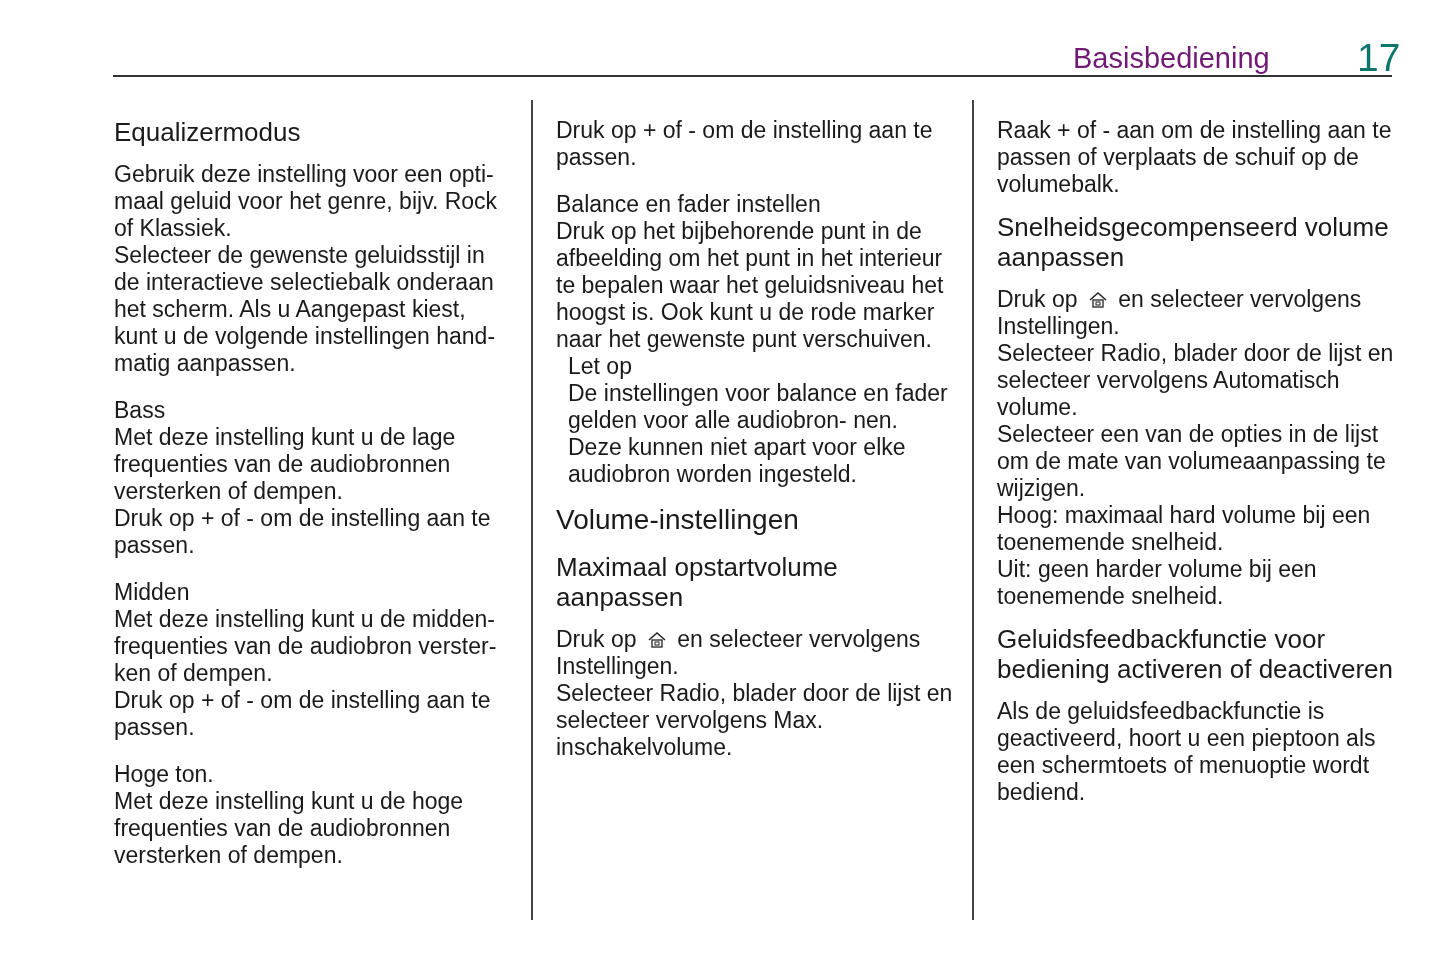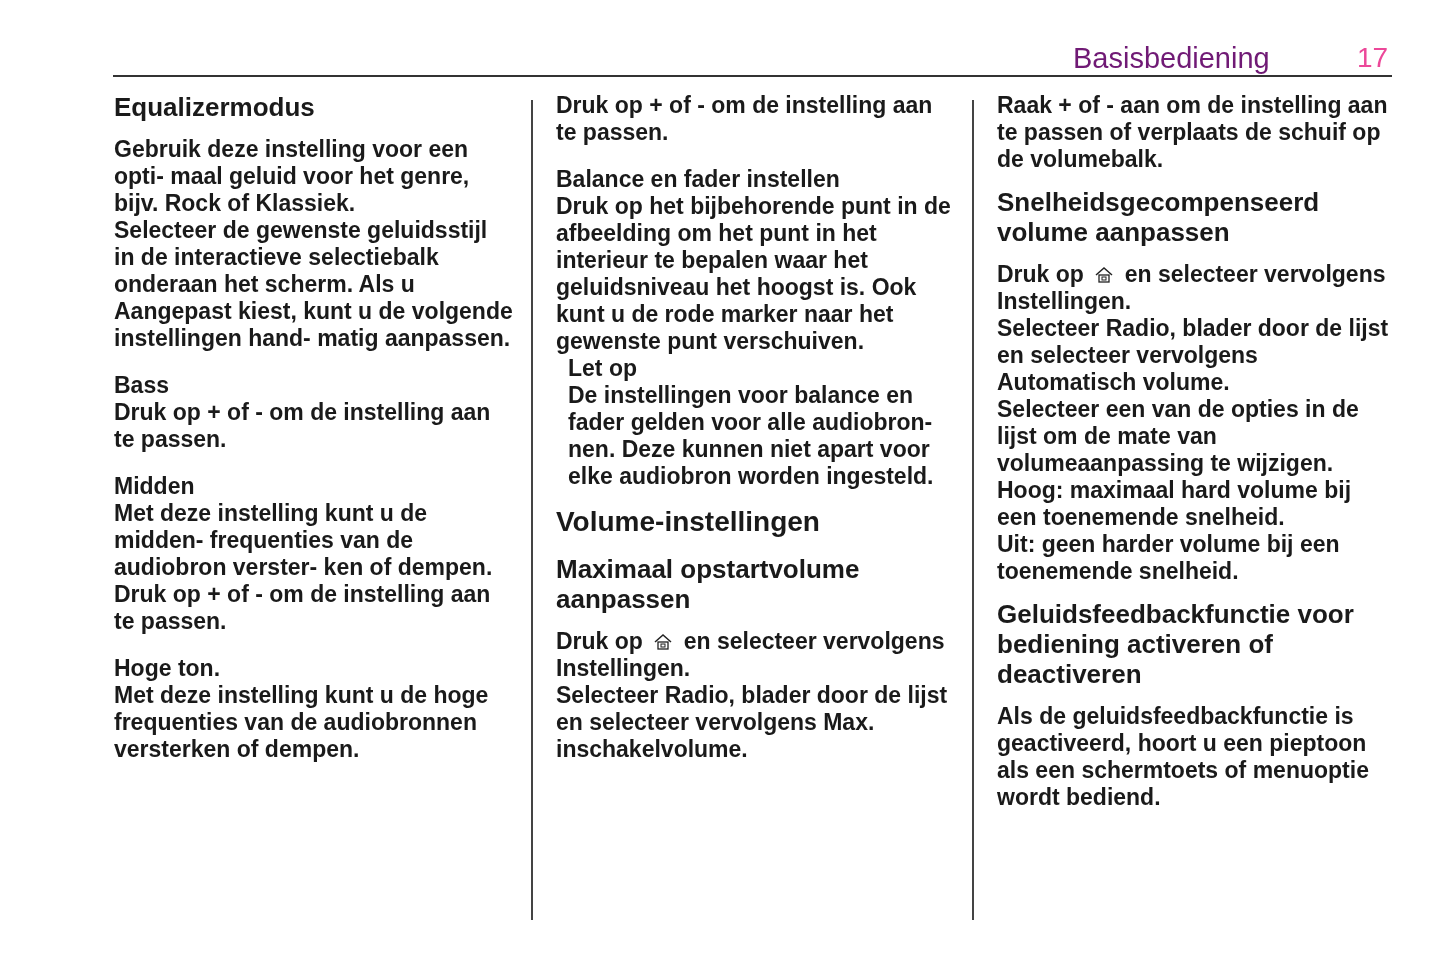--- a/index.html
+++ b/index.html
@@ -6,26 +6,26 @@
   body {
     width: 1445px; height: 966px; position: relative; overflow: hidden;
     font-family: "Liberation Sans", sans-serif; color: #1a1a1a;
   }
   .header-title {
     position: absolute; top: 40px; left: 1073px;
     font-size: 29px; line-height: 36px; color: #701a75;
   }
   .header-page {
     position: absolute; top: 40px; left: 1357px;
-    font-size: 28px; line-height: 36px; color: #ec4899;
+    font-size: 39px; line-height: 36px; color: #0f766e;
   }
   .header-rule {
     position: absolute; top: 75px; left: 113px; width: 1279px; height: 2px; background: #333;
   }
-  .col { position: absolute; top: 92px; font-weight: bold; }
+  .col { position: absolute; top: 117px; }
   .col1 { left: 114px; width: 400px; }
   .col2 { left: 556px; width: 400px; }
   .col3 { left: 997px; width: 400px; }
   .vrule { position: absolute; top: 100px; width: 2px; height: 820px; background: #444; }
   .vr1 { left: 531px; }
   .vr2 { left: 972px; }
   p { margin: 0; font-size: 23px; line-height: 27px; }
   .h3 { font-size: 26px; line-height: 30px; margin: 0; }
   .h-big { font-size: 28px; line-height: 36px; margin: 0; }
   .sub { font-size: 23px; line-height: 27px; margin: 0; }
@@ -43,20 +43,21 @@
 <div class="header-rule"></div>
 
 <div class="vrule vr1"></div>
 <div class="vrule vr2"></div>
 
 <div class="col col1">
   <div class="h3">Equalizermodus</div>
   <p class="gap-m">Gebruik deze instelling voor een opti- maal geluid voor het genre, bijv. Rock of Klassiek.</p>
   <p class="gap-s">Selecteer de gewenste geluidsstijl in de interactieve selectiebalk onderaan het scherm. Als u Aangepast kiest, kunt u de volgende instellingen hand- matig aanpassen.</p>
   <div class="sub gap-l">Bass</div>
+  <p>Met deze instelling kunt u de lage frequenties van de audiobronnen versterken of dempen.</p>
   <p class="gap-s">Druk op + of - om de instelling aan te passen.</p>
   <div class="sub gap-l">Midden</div>
   <p>Met deze instelling kunt u de midden- frequenties van de audiobron verster- ken of dempen.</p>
   <p class="gap-s">Druk op + of - om de instelling aan te passen.</p>
   <div class="sub gap-l">Hoge ton.</div>
   <p>Met deze instelling kunt u de hoge frequenties van de audiobronnen versterken of dempen.</p>
 </div>
 
 <div class="col col2">
   <p>Druk op + of - om de instelling aan te passen.</p>

